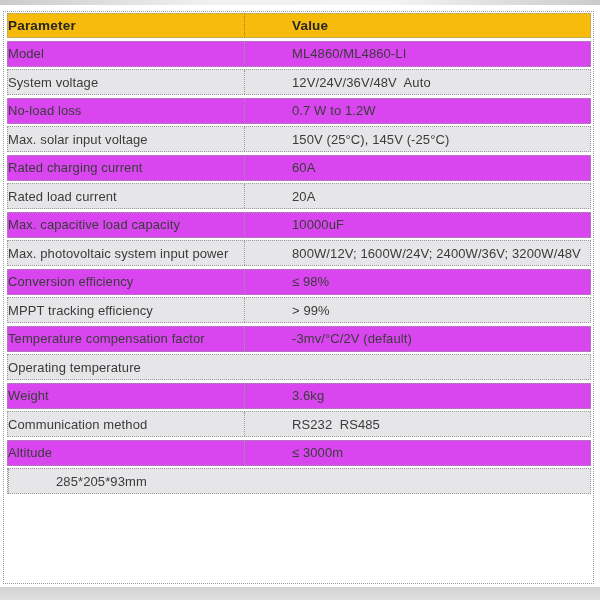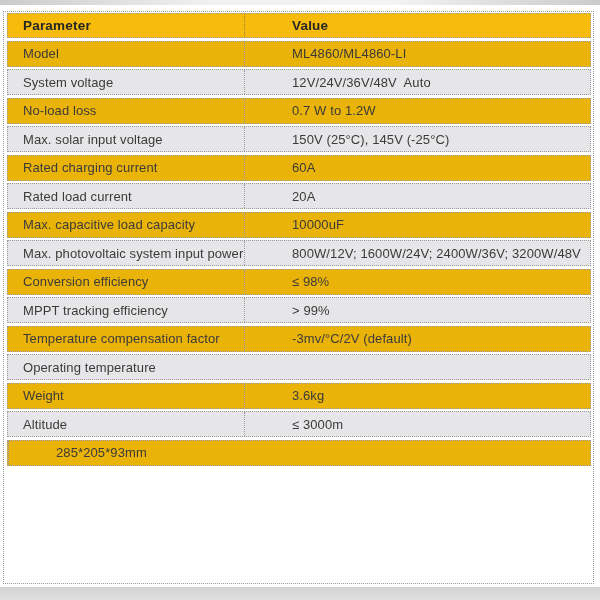--- a/index.html
+++ b/index.html
@@ -40,38 +40,37 @@
     left: 7px; top: 12.5px;
     width: 584px;
   }
   .row {
     display: flex;
     align-items: stretch;
     height: 26px;
     margin-bottom: 2.5px;
     border: 1px dotted var(--border-color, #9b9b9b);
     box-sizing: border-box;
-    background: #eab308;
+    background: #d946ef;
   }
   .row.header-row {
     height: 25.5px;
     background: var(--header-bg, #f7bb0b);
   }
   .rows .row:nth-child(even) {
     background: var(--alt-bg, #e6e6e8);
   }
   .cell {
     display: flex;
     align-items: center;
     box-sizing: border-box;
   }
   .cell.param {
     width: 236px;
     flex: none;
-    padding-left: 15px;
   }
   .cell.value {
     flex: 1;
     border-left: 1px dotted var(--border-color, #9b9b9b);
     padding-left: 47px;
     text-align: right;
   }
   .header-row .cell.value {
     border-left-color: #a08326;
   }
@@ -203,20 +202,28 @@
         <div class="row">
           <div class="cell param">
             <span class="txt">Weight</span>
           </div>
           <div class="cell value">
             <span class="txt">3.6kg</span>
           </div>
         </div>
         <div class="row">
           <div class="cell param">
+            <span class="txt">Communication method</span>
+          </div>
+          <div class="cell value">
+            <span class="txt">RS232  RS485</span>
+          </div>
+        </div>
+        <div class="row">
+          <div class="cell param">
             <span class="txt">Altitude</span>
           </div>
           <div class="cell value">
             <span class="txt">≤ 3000m</span>
           </div>
         </div>
         <div class="row">
           <div class="cell value">
             <span class="txt">285*205*93mm</span>
           </div>

